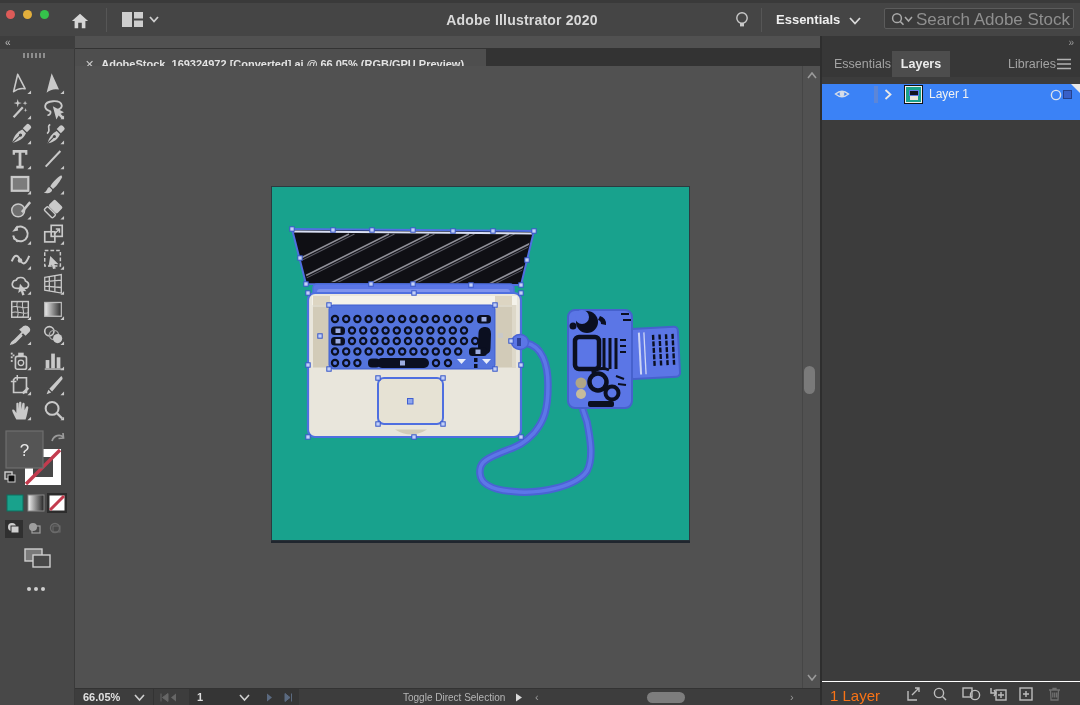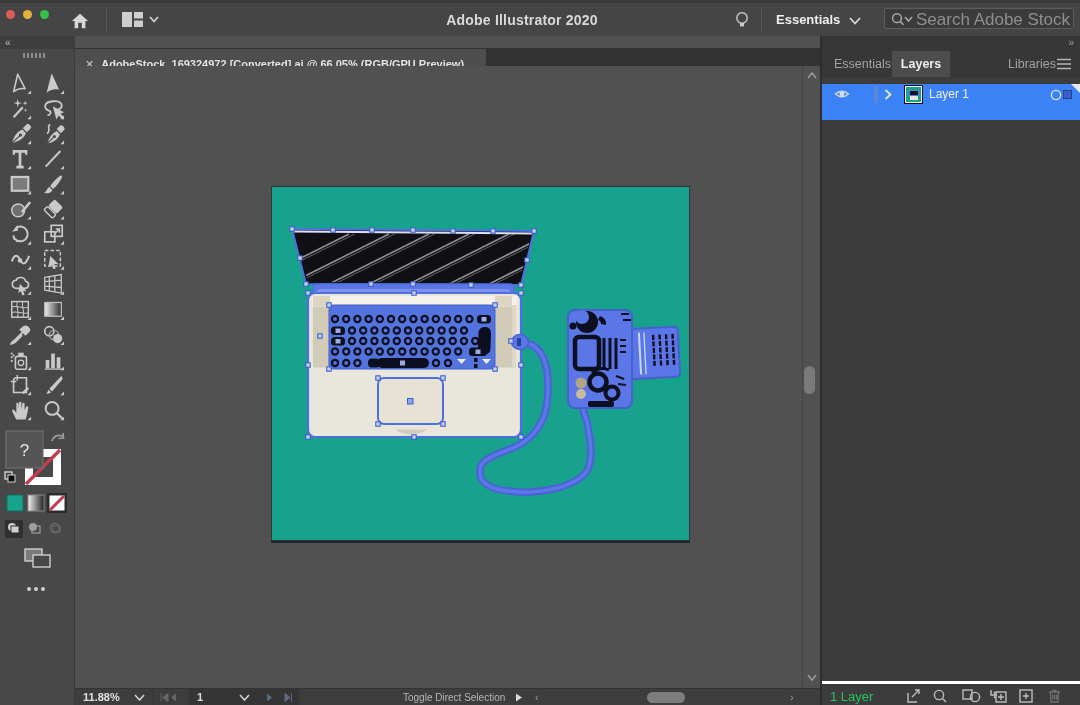--- a/index.html
+++ b/index.html
@@ -39,21 +39,21 @@
 
   
   #rightpanel { left:820px; top:36px; width:260px; height:669px; background:#3c3c3c; border-left:2px solid #2e2e2e; }
   #rp-top { position:absolute; left:0; top:0; width:258px; height:15px; background:#373737; color:#9a9a9a; }
   #rp-tabs { position:absolute; left:0; top:15px; width:258px; height:26px; background:#373737;
     font-size:12.5px; color:#a3a3a3; }
   #rp-tabs .tab { position:absolute; top:0; height:26px; line-height:26px; }
   #tab-layers { background:#4d4d4d; color:#ececec; font-weight:bold; text-align:center; }
   #layerrow { position:absolute; left:0; top:48px; width:258px; height:36px; background:#3b82f6; }
   #rp-bottom { position:absolute; left:0; top:645px; width:258px; height:24px; background:#3c3c3c;
-    border-top:3px solid #ffffff; color:#22c55e; font-size:13px; }
+    border-top:1px solid #ffffff; color:#f97316; font-size:15px; }
 </style>
 </head>
 <body>
 <div id="stage">
 
   <div class="abs" id="appbar">
     <div class="tl" style="left:6px;  background:#dd5b58;"></div>
     <div class="tl" style="left:23px; background:#e3af3c;"></div>
     <div class="tl" style="left:40px; background:#35c24b;"></div>
     <div id="apptitle">Adobe Illustrator 2020</div>
@@ -560,21 +560,21 @@
         <path d="M1 6 L5 1 L9 6" stroke="#9a9a9a" stroke-width="1.6" fill="none"></path>
         </svg>
       <div id="vthumb"></div>
       <svg style="position:absolute; left:4px; top:608px;" width="10" height="7" viewBox="0 0 10 7">
         <path d="M1 1 L5 6 L9 1" stroke="#9a9a9a" stroke-width="1.6" fill="none"></path>
         </svg>
     </div>
   </div>
 
   <div class="abs" id="statusbar">
-    <span class="abs" style="left:8px; top:2px; font-weight:bold; color:#e0e0e0;">11.88%</span>
+    <span class="abs" style="left:8px; top:2px; font-weight:bold; color:#e0e0e0;">66.05%</span>
     <svg class="abs" style="left:59px; top:5px;" width="11" height="8" viewBox="0 0 11 8">
       <path d="M1 1 L5.5 6 L10 1" stroke="#cfcfcf" stroke-width="1.6" fill="none"></path>
       </svg>
     <div class="abs" style="left:78px; top:0; width:1px; height:17px; background:#333;"></div>
     <svg class="abs" style="left:84px; top:4px;" width="30" height="9" viewBox="0 0 30 9">
       <path d="M2 0.5 L2 8.5 M3.5 4.5 L9 0.5 L9 8.5 Z" fill="#666" stroke="#666"></path>
       <path d="M17 0.5 L12 4.5 L17 8.5 Z" fill="#666"></path>
     </svg>
     <div class="abs" style="left:114px; top:0px; width:110px; height:17px; background:#353535;">
       <span style="position:absolute; left:8px; top:2px; color:#dddddd; font-weight:bold;">1</span>

